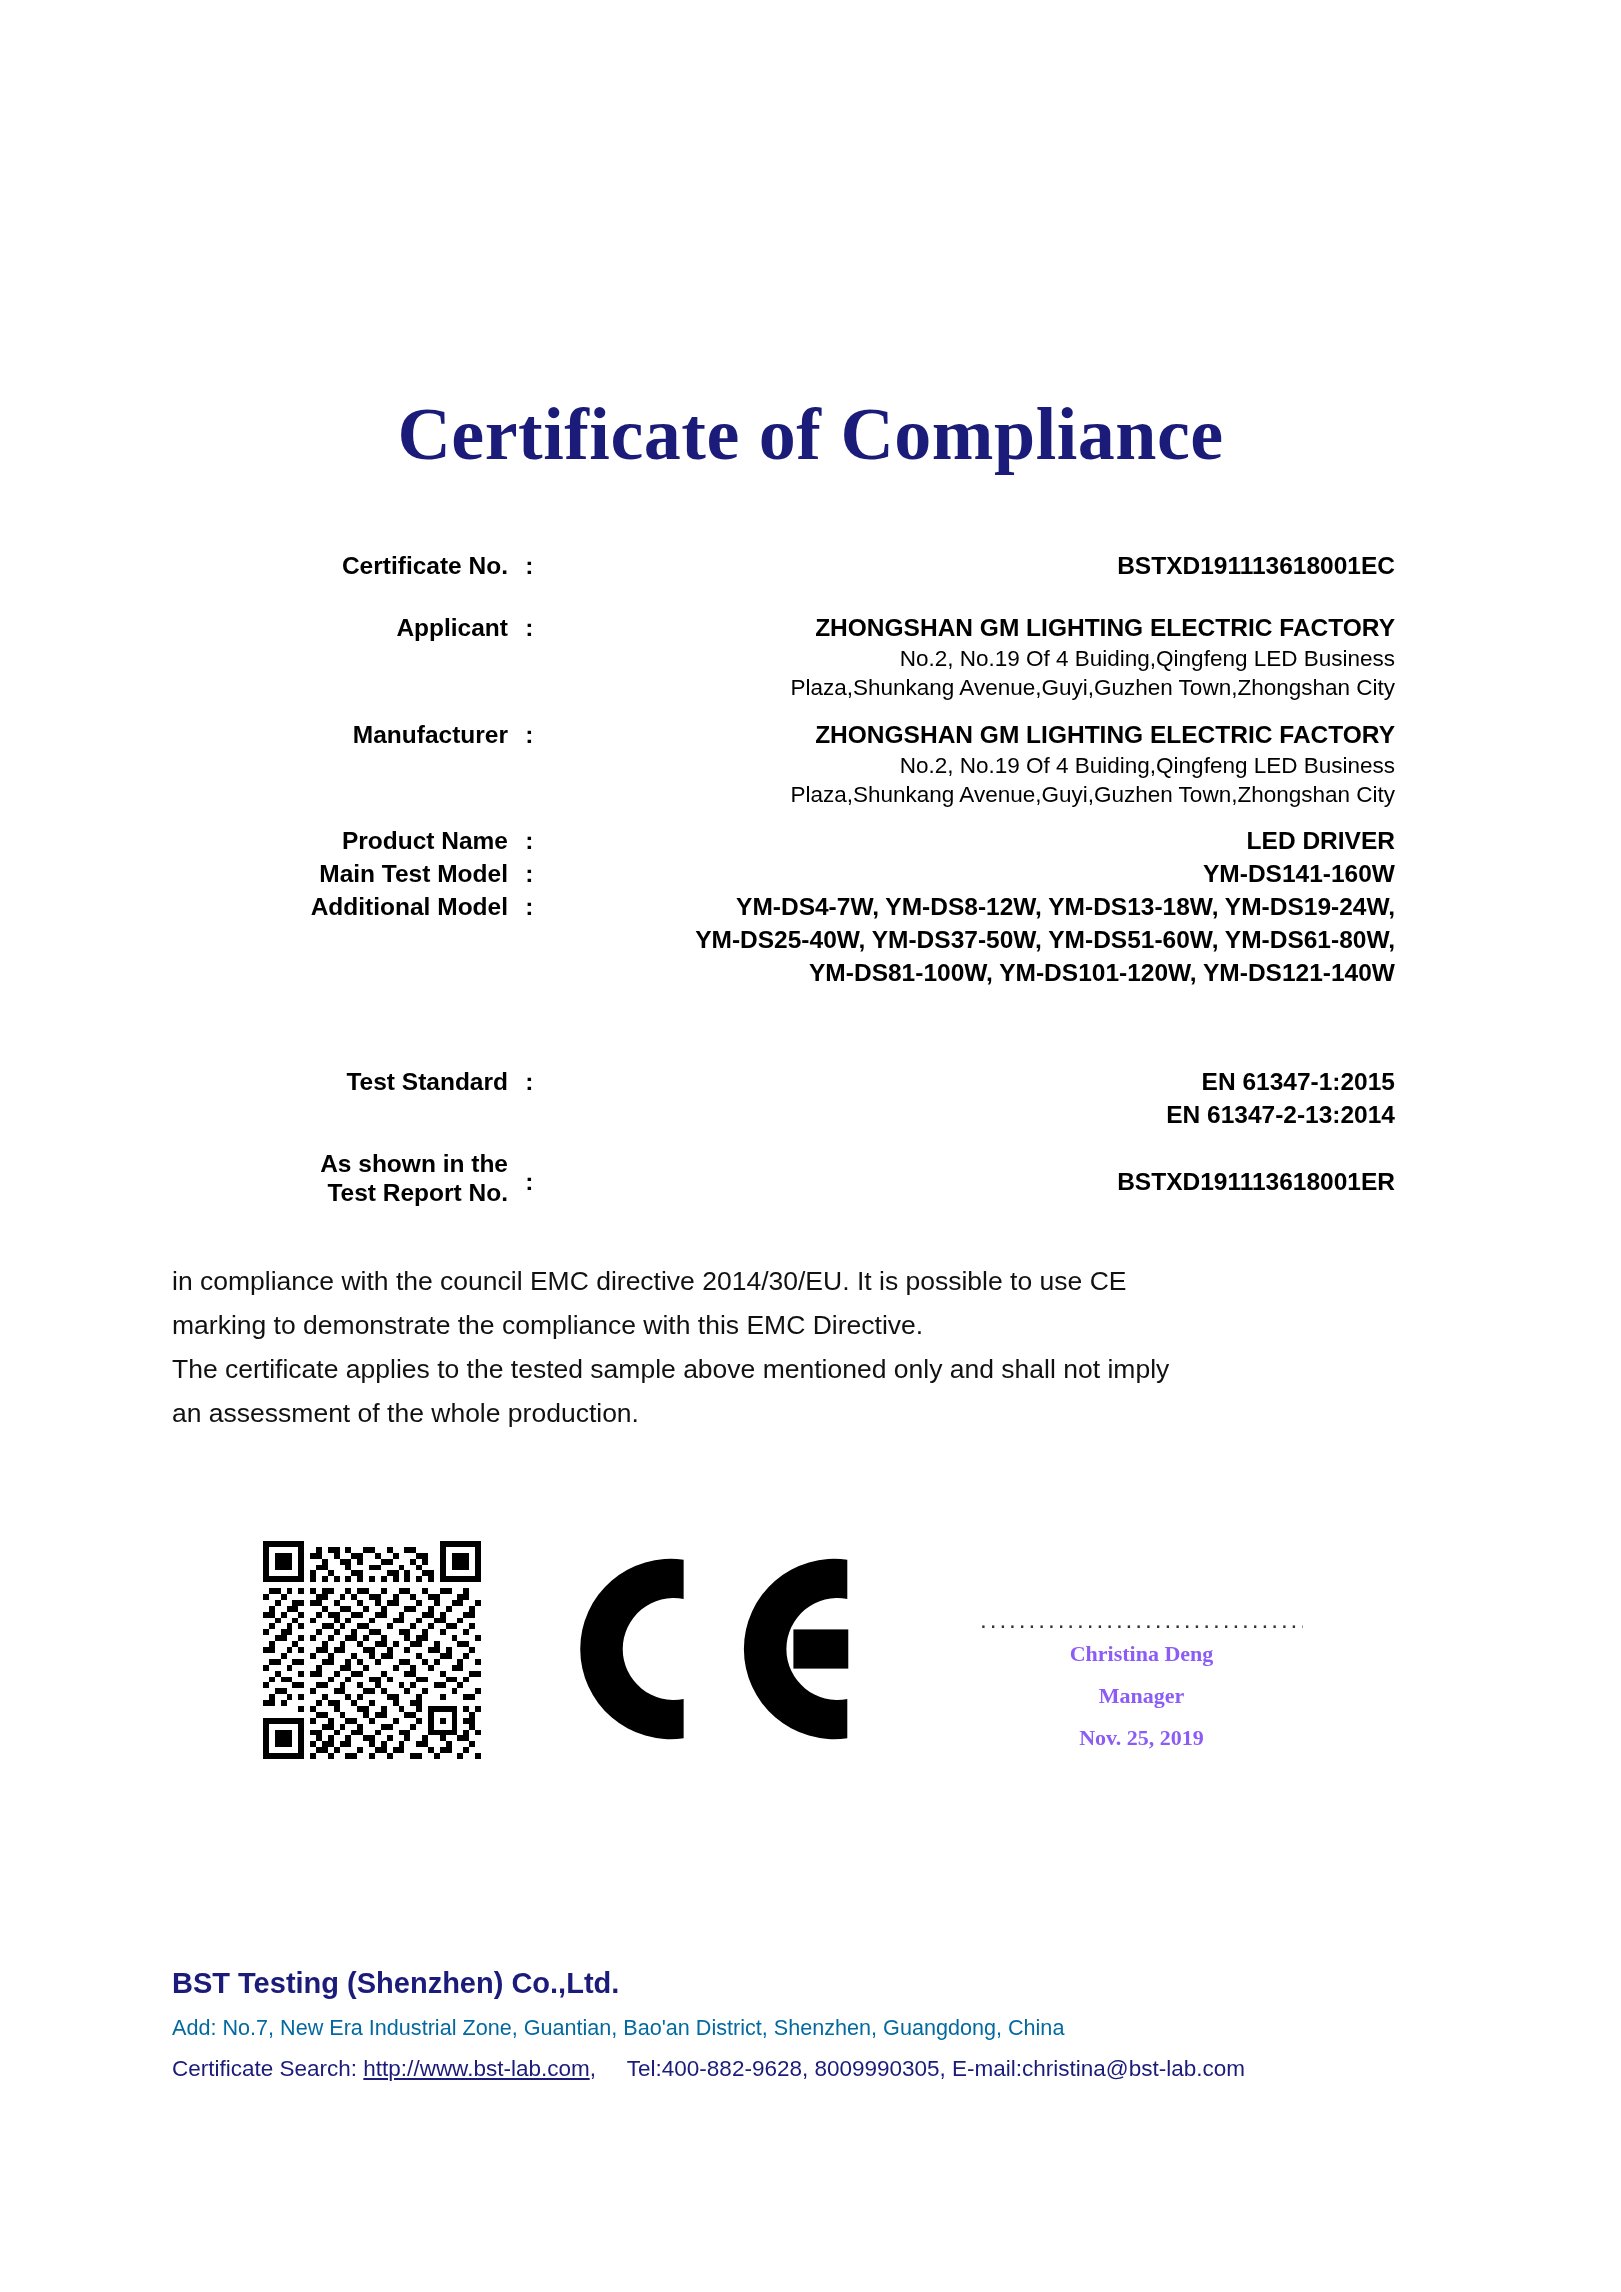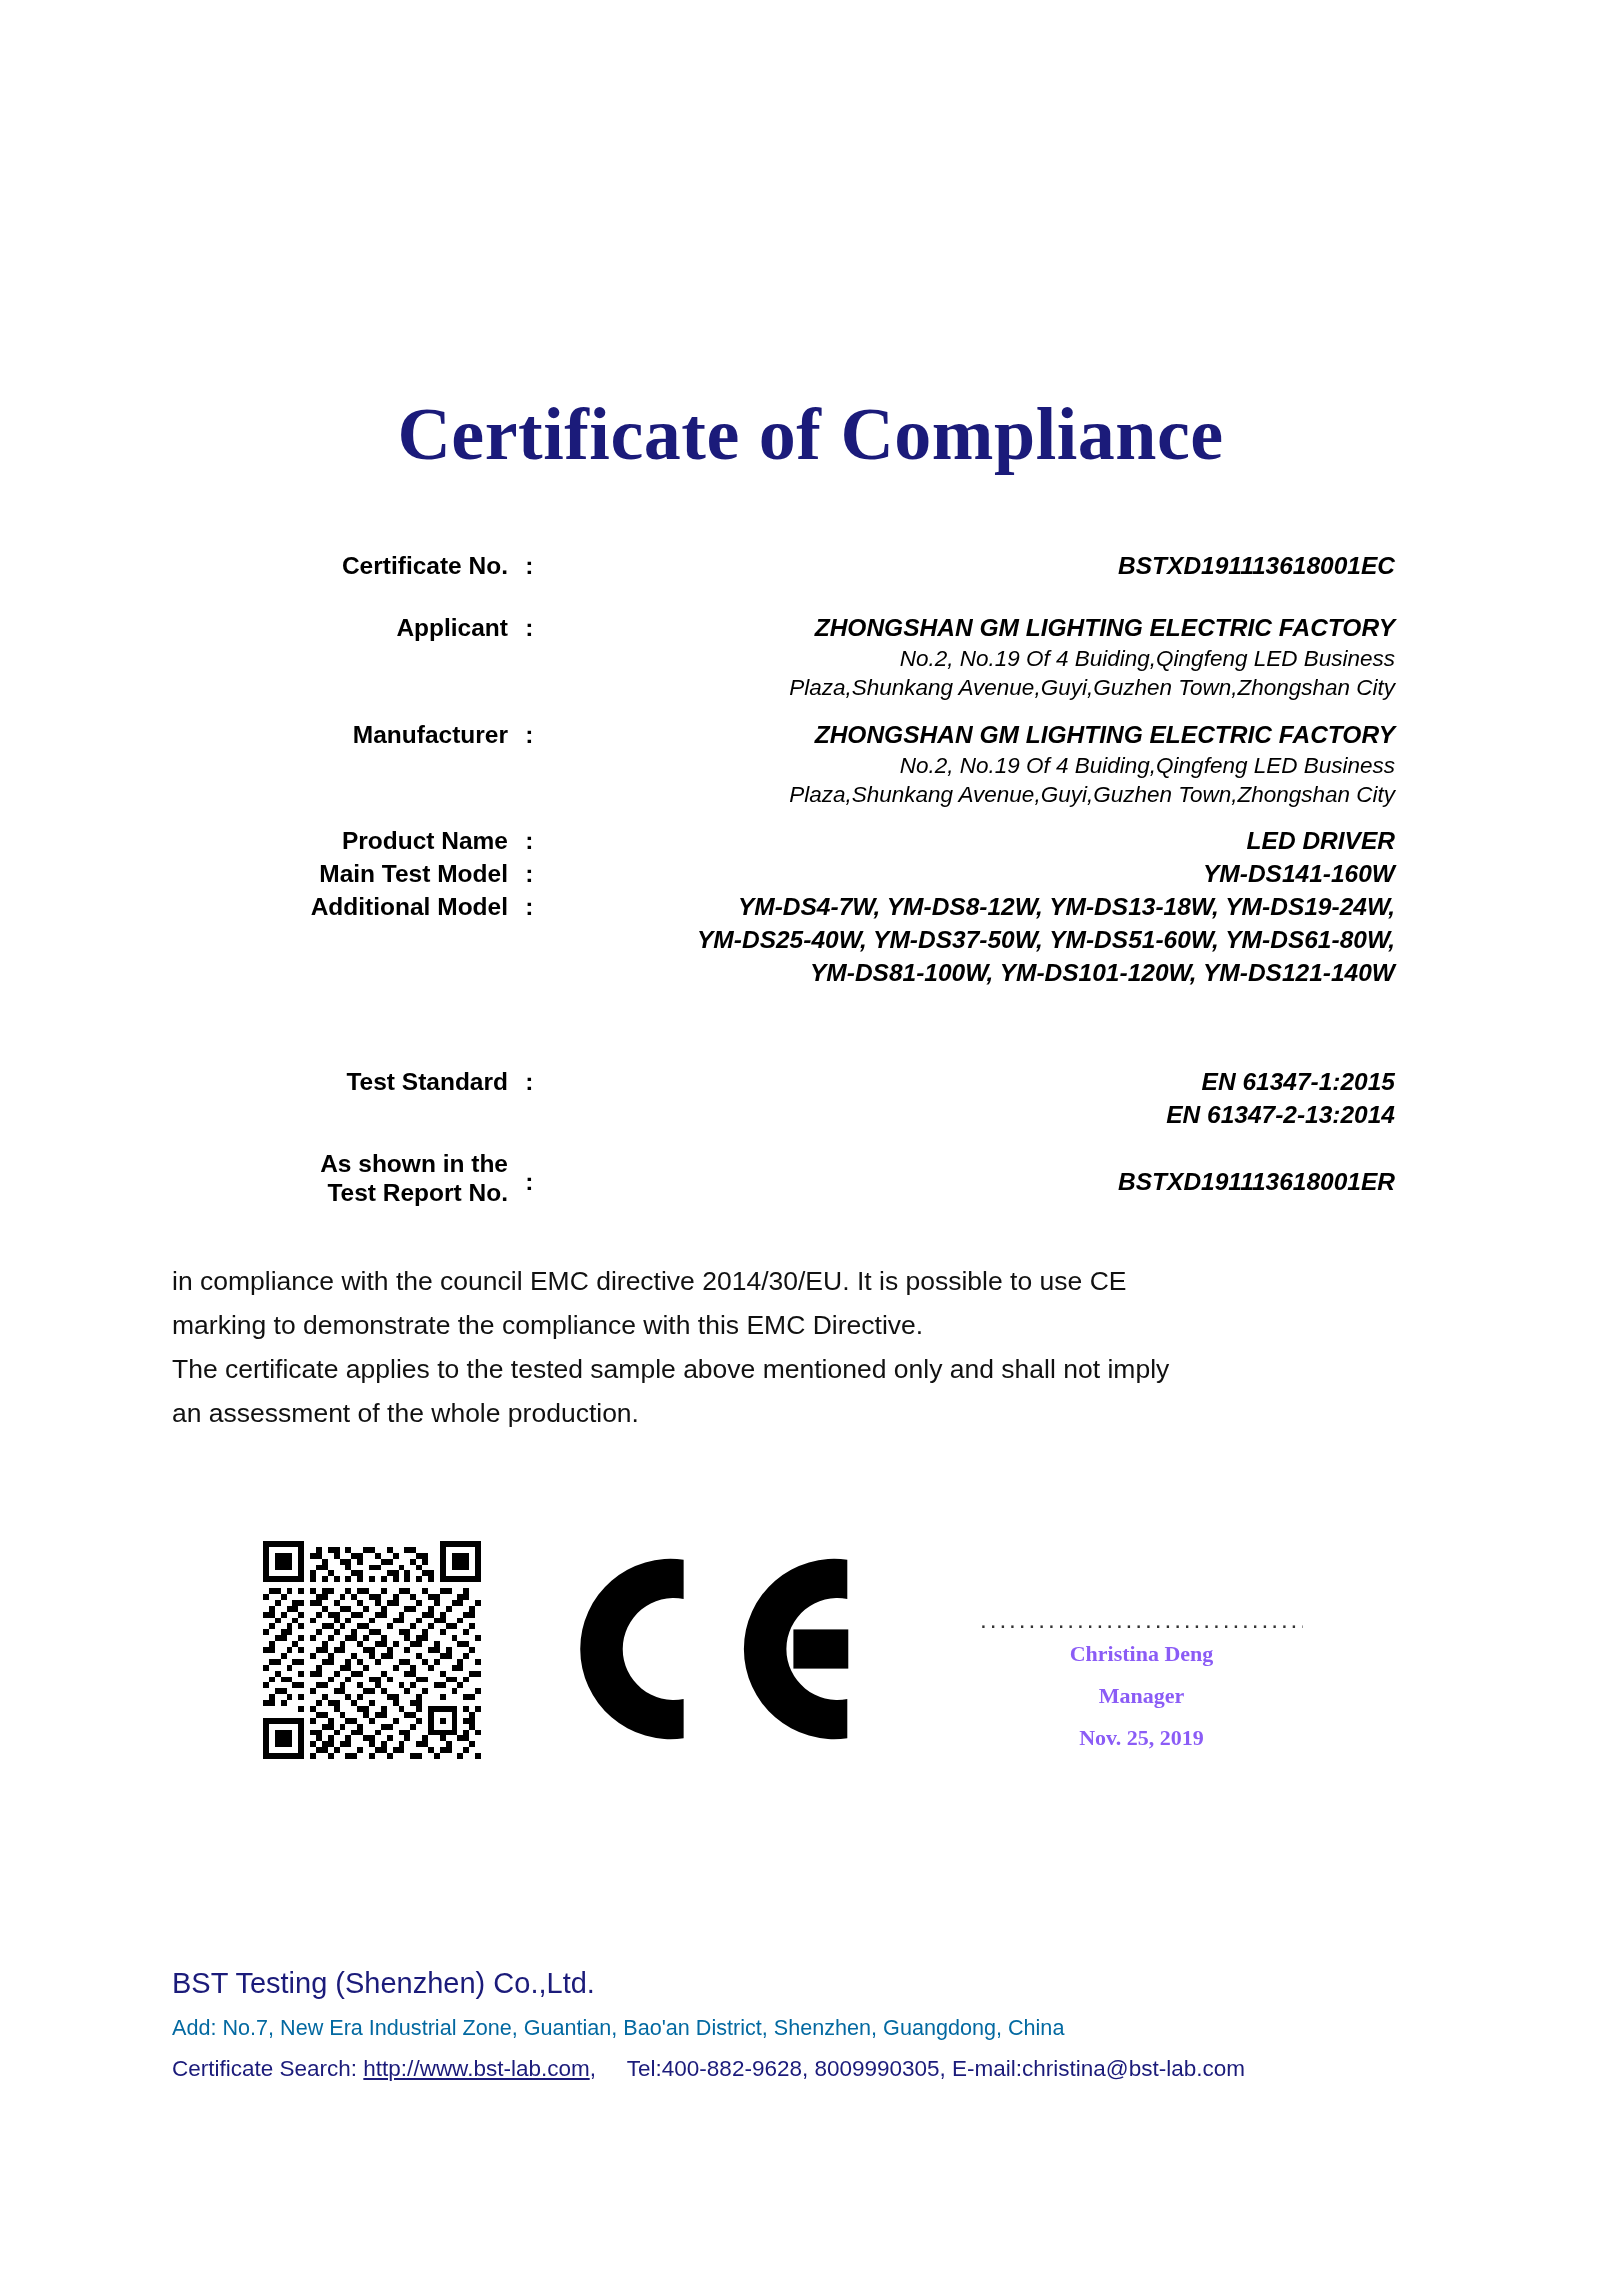--- a/index.html
+++ b/index.html
@@ -64,21 +64,20 @@
     width: 25.5px;
     flex: 0 0 25.5px;
     font-size: 24.5px;
     font-weight: bold;
     line-height: 33px;
   }
   .value {
     flex: 1 1 auto;
     font-size: 24.5px;
     line-height: 33px;
-    font-style: italic;
   }
   .value.bold {
     font-weight: bold;
   }
   .value .sub {
     font-weight: normal;
     font-size: 22.5px;
     line-height: 29px;
     display: block;
   }
@@ -149,21 +148,21 @@
 
   
   .footer {
     position: absolute;
     top: 1960px;
     left: 172px;
     width: 1304px;
   }
   .footer .company {
     font-size: 29px;
-    font-weight: normal;
+    font-weight: bold;
     color: #1b1b7a;
     line-height: 47px;
   }
   .footer .addr {
     font-size: 21.6px;
     color: #0369a1;
     line-height: 41px;
   }
   .footer .search-line {
     font-size: 22.5px;

